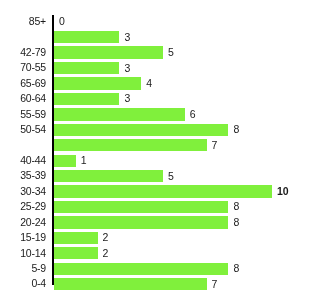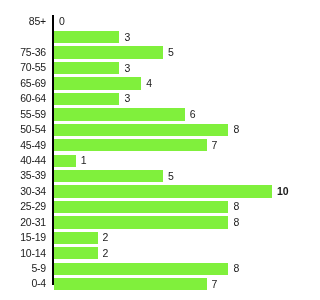--- a/index.html
+++ b/index.html
@@ -91,21 +91,21 @@
             <div class="bar-value" style="left: 0px;">0</div>
           </div>
         </div>
         <div class="bar-row">
           <div class="bar-track">
             <div class="bar-fill" style="width: 65.4px; background: rgb(128, 240, 60);"></div>
             <div class="bar-value" style="left: 65.4px;">3</div>
           </div>
         </div>
         <div class="bar-row">
-          <div class="cat-label">75-36</div>
+          <div class="cat-label">42-79</div>
           <div class="bar-track">
             <div class="bar-fill" style="width: 109px; background: rgb(128, 240, 60);"></div>
             <div class="bar-value" style="left: 109px;">5</div>
           </div>
         </div>
         <div class="bar-row">
           <div class="cat-label">70-55</div>
           <div class="bar-track">
             <div class="bar-fill" style="width: 65.4px; background: rgb(128, 240, 60);"></div>
             <div class="bar-value" style="left: 65.4px;">3</div>
@@ -133,21 +133,20 @@
           </div>
         </div>
         <div class="bar-row">
           <div class="cat-label">50-54</div>
           <div class="bar-track">
             <div class="bar-fill" style="width: 174.4px; background: rgb(128, 240, 60);"></div>
             <div class="bar-value" style="left: 174.4px;">8</div>
           </div>
         </div>
         <div class="bar-row">
-          <div class="cat-label">45-49</div>
           <div class="bar-track">
             <div class="bar-fill" style="width: 152.6px; background: rgb(128, 240, 60);"></div>
             <div class="bar-value" style="left: 152.6px;">7</div>
           </div>
         </div>
         <div class="bar-row">
           <div class="cat-label">40-44</div>
           <div class="bar-track">
             <div class="bar-fill" style="width: 21.8px; background: rgb(128, 240, 60);"></div>
             <div class="bar-value" style="left: 21.8px;">1</div>
@@ -168,21 +167,21 @@
           </div>
         </div>
         <div class="bar-row">
           <div class="cat-label">25-29</div>
           <div class="bar-track">
             <div class="bar-fill" style="width: 174.4px; background: rgb(128, 240, 60);"></div>
             <div class="bar-value" style="left: 174.4px;">8</div>
           </div>
         </div>
         <div class="bar-row">
-          <div class="cat-label">20-31</div>
+          <div class="cat-label">20-24</div>
           <div class="bar-track">
             <div class="bar-fill" style="width: 174.4px; background: rgb(128, 240, 60);"></div>
             <div class="bar-value" style="left: 174.4px;">8</div>
           </div>
         </div>
         <div class="bar-row">
           <div class="cat-label">15-19</div>
           <div class="bar-track">
             <div class="bar-fill" style="width: 43.6px; background: rgb(128, 240, 60);"></div>
             <div class="bar-value" style="left: 43.6px;">2</div>

